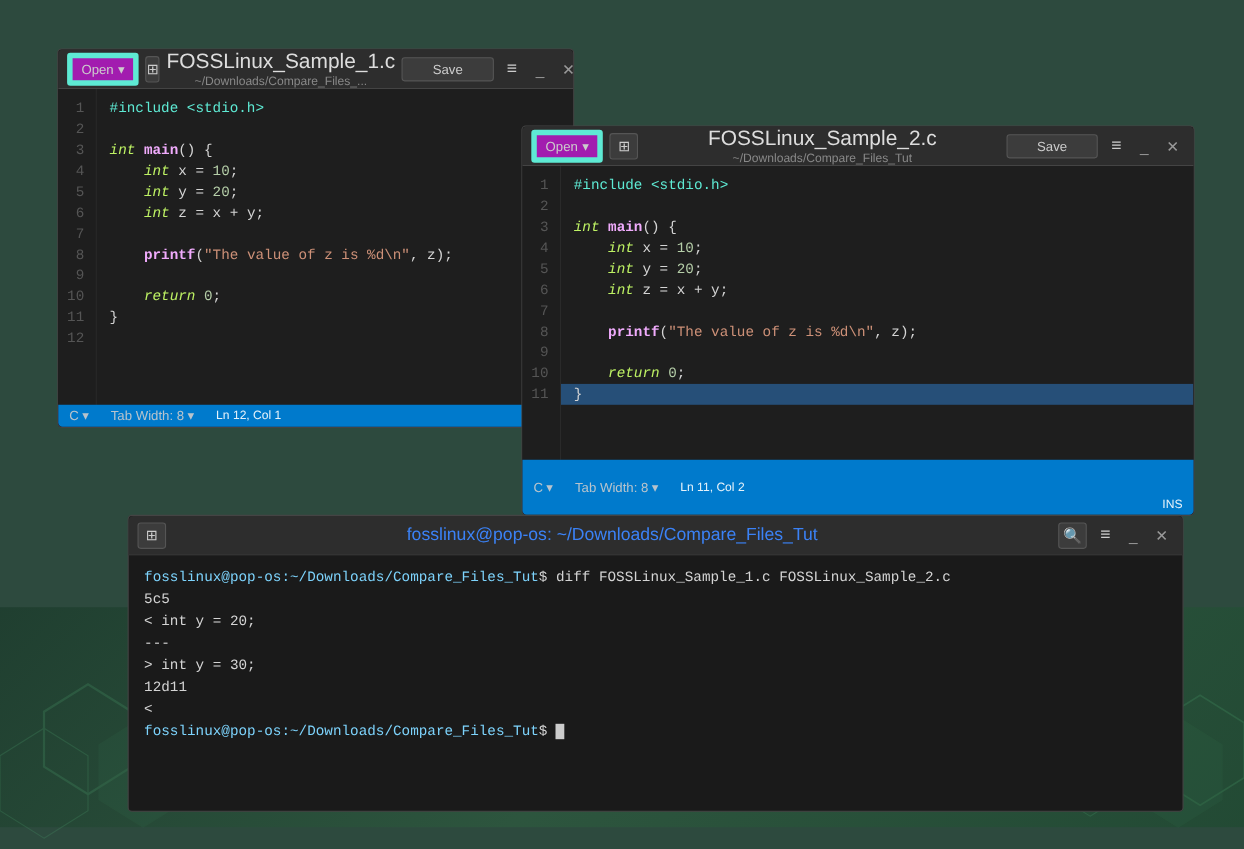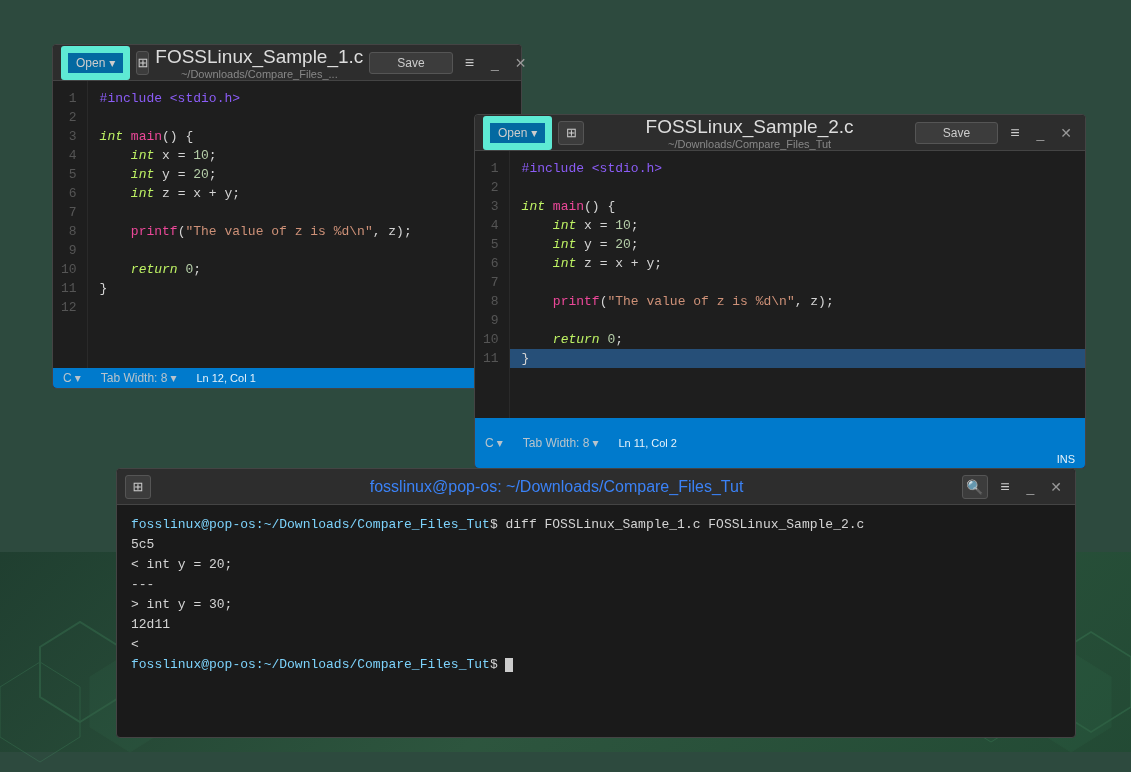--- a/index.html
+++ b/index.html
@@ -40,22 +40,22 @@
       border-bottom: 1px solid #444;
       padding: 0 8px;
       height: 36px;
       border-radius: 4px 4px 0 0;
       gap: 6px;
     }
 
     .btn-open {
       display: flex;
       align-items: center;
-      background: #0369a1;
-      border: 7px solid #5eead4;
+      background: #a21caf;
+      border: 5px solid #5eead4;
       border-radius: 3px;
       color: #ccc;
       font-size: 12px;
       padding: 3px 8px;
       cursor: pointer;
       gap: 4px;
     }
 
     .btn-icon {
       background: #3c3c3c;
@@ -139,24 +139,24 @@
       color: #d4d4d4;
       font-size: 13px;
       line-height: 19px;
       padding: 8px 12px;
       white-space: pre;
       overflow: hidden;
     }
 
     
     .kw { color: #bef264; font-style: italic; }
-    .fn { color: #ec4899; }
+    .fn { color: #f0abfc; font-weight: bold; }
     .str { color: #ce9178; }
     .num { color: #b5cea8; }
-    .punct { color: #8b5cf6; }
+    .punct { color: #5eead4; }
 
     
     .status-bar {
       background: #007acc;
       color: #fff;
       font-size: 11px;
       font-family: sans-serif;
       padding: 3px 10px;
       display: flex;
       align-items: center;

